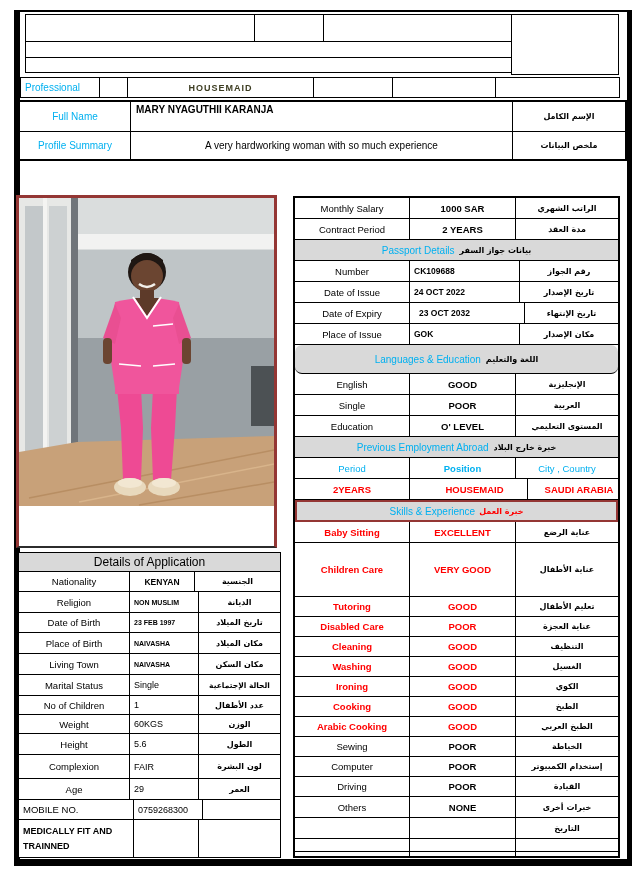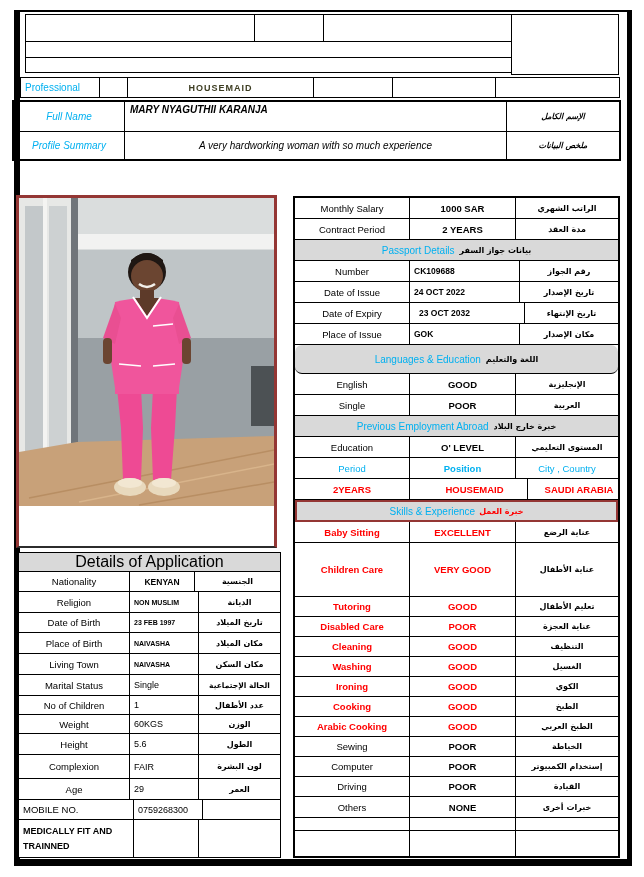--- a/index.html
+++ b/index.html
@@ -9,21 +9,21 @@
   .cell{border:1px solid #000;background:#fff;}
   .frame{left:14px;top:10px;width:618px;height:856px;border:2px solid #000;
          border-left-width:6px;border-right-width:5px;border-bottom-width:7px;}
   .cyan{color:#00B0F0;}
   .red{color:#FF0000;}
   .olive{color:#3d3d22;}
   .ar{font-family:"DejaVu Sans",sans-serif;font-weight:bold;font-size:8px;direction:rtl;}
   .ctr{display:flex;align-items:center;justify-content:center;text-align:center;}
 
   
-  .itable{left:12px;top:100px;width:609px;height:61px;border:2px solid #000;display:flex;flex-direction:column;font-style:italic;}
+  .itable{left:18px;top:100px;width:609px;height:61px;border:2px solid #000;display:flex;flex-direction:column;}
   .irow{display:flex;flex:0 0 auto;}
   .irow.b{border-bottom:1px solid #000;}
   .ic1{width:110px;border-right:1px solid #000;font-size:10px;}
   .ic2{flex:1;border-right:1px solid #000;font-size:10px;}
   .ic3{width:112px;}
 
   
   .rtable{left:293px;top:196px;width:327px;height:662px;border:2px solid #000;display:flex;flex-direction:column;background:#fff;}
   .ltable{left:18px;top:552px;width:263px;height:306px;border:1px solid #000;display:flex;flex-direction:column;background:#fff;}
   .row{display:flex;flex:0 0 auto;border-bottom:1px solid #000;box-sizing:border-box;}
@@ -200,31 +200,31 @@
           <span class="ar">الإنجليزية</span>
         </div>
     </div>
     <div class="row" style="height:21px;">
       <div class="rc1 ctr">Single</div>
       <div class="rc2 ctr">POOR</div>
       <div class="rc3 ctr">
           <span class="ar">العربية</span>
         </div>
     </div>
+    <div class="row" style="height:21px;">
+      <div class="rc1 ctr">Education</div>
+      <div class="rc2 ctr">O' LEVEL</div>
+      <div class="rc3 ctr">
+          <span class="ar">المستوى التعليمي</span>
+        </div>
+    </div>
+
     <div class="row hdr" style="height:21px;">
       <span class="cyan">Previous Employment Abroad</span>
       <span class="ar">خبرة خارج البلاد</span>
-    </div>
-
-    <div class="row" style="height:21px;">
-      <div class="rc1 ctr">Education</div>
-      <div class="rc2 ctr">O' LEVEL</div>
-      <div class="rc3 ctr">
-          <span class="ar">المستوى التعليمي</span>
-        </div>
     </div>
     <div class="row" style="height:21px;">
       <div class="rc1 ctr cyan">Period</div>
       <div class="rc2 ctr cyan">Position</div>
       <div class="rc3 ctr cyan" style="font-size:9.5px;">City , Country</div>
     </div>
     <div class="row bold" style="height:21px;gap:12px;">
       <div class="rc1 ctr red">2YEARS</div>
       <div class="rc2 ctr red">HOUSEMAID</div>
       <div class="rc3 ctr red" style="font-size:9.5px;">SAUDI ARABIA</div>
@@ -319,34 +319,41 @@
           <span class="ar">القيادة</span>
         </div>
     </div>
     <div class="row" style="height:21px;">
       <div class="rc1 ctr">Others</div>
       <div class="rc2 ctr">NONE</div>
       <div class="rc3 ctr">
           <span class="ar">خبرات أخرى</span>
         </div>
     </div>
+    <div class="row" style="height:21px;">
+      <div class="rc1 ctr"></div>
+      <div class="rc2 ctr"></div>
+      <div class="rc3 ctr">
+          <span class="ar">التاريخ</span>
+        </div>
+    </div>
     <div class="row" style="height:13px;">
       <div class="rc1"></div>
         <div class="rc2"></div>
         <div class="rc3"></div>
     </div>
     <div class="row last grow">
       <div class="rc1"></div>
         <div class="rc2"></div>
         <div class="rc3"></div>
     </div>
   </div>
 
   <div class="abs ltable">
-    <div class="row hdr" style="height:19px;font-size:16px;">
+    <div class="row hdr" style="height:19px;font-size:12px;">
       <span>Details of Application</span>
     </div>
     <div class="row" style="height:20px;">
       <div class="lc1 ctr">Nationality</div>
       <div class="lc2 ctr v-md">KENYAN</div>
       <div class="lc3 ctr">
           <span class="ar">الجنسية</span>
         </div>
     </div>
     <div class="row" style="height:21px;">

